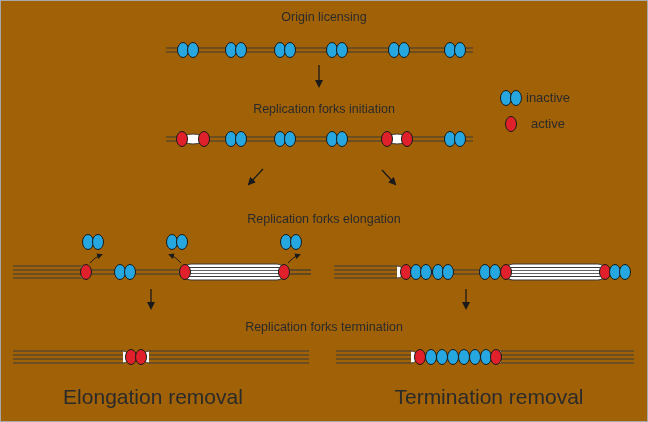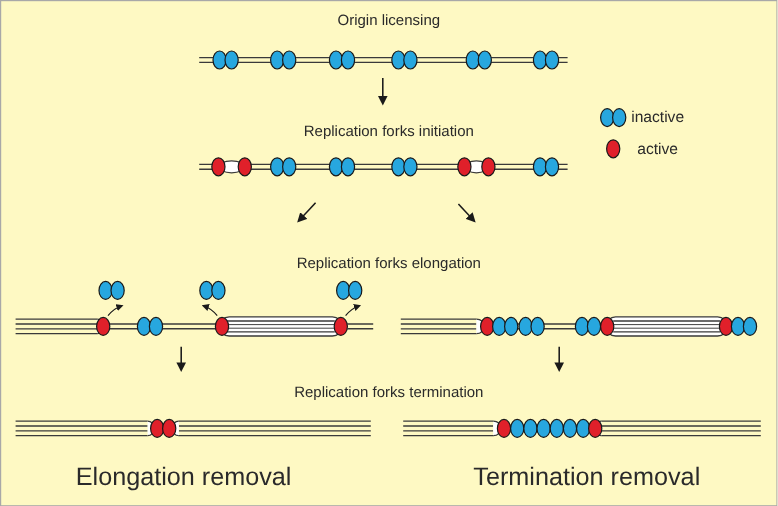--- a/index.html
+++ b/index.html
@@ -1,19 +1,19 @@
 <!DOCTYPE html>
 <html><head>
   <meta charset="utf-8">
   <style>
     html, body { margin: 0; padding: 0; background: #ffffff; }
     body { width: 648px; height: 422px; overflow: hidden; }
     #frame {
       position: relative; width: 646px; height: 420px;
-      border: 1px solid #a8a8a8; background: #fef9c3; box-sizing: content-box;
+      border: 1px solid #a8a8a8; background: #a16207; box-sizing: content-box;
     }
     svg { position: absolute; left: 0; top: 0; }
     .lbl { font-family: "Liberation Sans", sans-serif; fill: #2a2a2a; }
     .step { font-size: 12.5px; }
     .legend { font-size: 13px; }
     .big { font-size: 21px; }
   </style>
 </head>
 <body>
 

